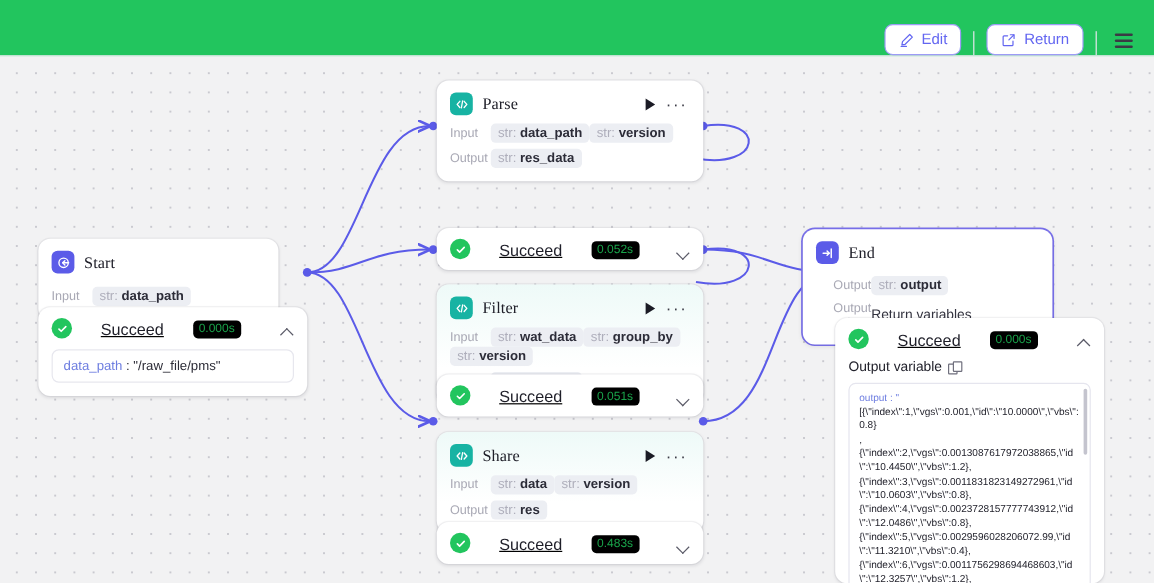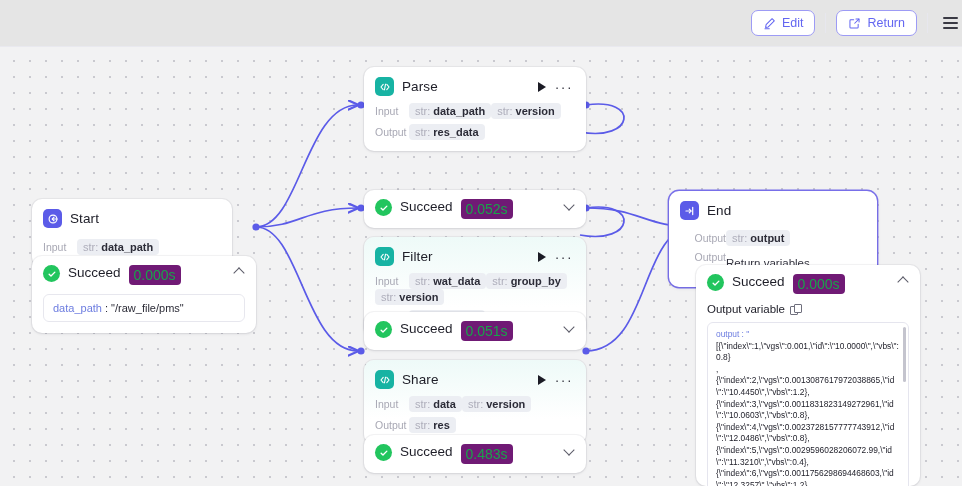--- a/index.html
+++ b/index.html
@@ -7,23 +7,23 @@
     width:962px;height:486px;overflow:hidden;
     font-family:"Liberation Sans","DejaVu Sans",sans-serif;
     background:#ffffff;
     -webkit-font-smoothing:antialiased;
   }
   #app{position:relative;width:962px;height:486px;overflow:hidden;background:#fff;}
 
   
   .toolbar{
     position:absolute;left:0;top:0;width:962px;height:47px;
-    background:#e5e5e5;border-bottom:1px solid #e9e9ef;
-    display:flex;align-items:center;justify-content:flex-end;
-    box-sizing:border-box;gap:10px;
+    background:#22c55e;border-bottom:1px solid #e9e9ef;
+    display:flex;align-items:flex-end;justify-content:flex-end;
+    box-sizing:border-box;padding-right:14px;gap:10px;
   }
   .tb-btn{
     display:flex;align-items:center;gap:6px;
     height:26px;padding:0 11px;border-radius:7px;box-sizing:border-box;
     font-size:12.5px;cursor:pointer;user-select:none;white-space:nowrap;
   }
   .tb-btn.ghost{border:1px solid #9d9bf5;color:#6366f1;background:#fff;}
   .tb-btn.primary{background:#6c5ce7;color:#fff;border:1px solid #6c5ce7;font-size:12.5px;padding:0 14px;height:27px;}
   .tb-sep{width:1px;height:20px;background:#e7e7ee;}
   .tb-ico{display:inline-flex;width:13px;height:13px;align-items:center;justify-content:center;}
@@ -43,48 +43,48 @@
   
   .node{
     position:absolute;background:#ffffff;border-radius:10px;
     box-shadow:0 1px 3px rgba(20,20,40,.10),0 0 0 1px rgba(22,22,40,.045);
     box-sizing:border-box;
   }
   .node.sel{box-shadow:0 1px 4px rgba(20,20,40,.10),0 0 0 1.4px #7b72ee;}
   .node-head{display:flex;align-items:center;gap:8px;padding:10px 11px 2px 11px;}
   .node-ico{width:19px;height:19px;border-radius:5px;display:flex;align-items:center;justify-content:center;flex:0 0 auto;}
   .node-ico svg{display:block;}
-  .node-title{font-size:13.5px;color:#20202a;letter-spacing:.1px;}
+  .node-title{font-size:13.5px;color:#20202a;letter-spacing:.1px;font-family:Liberation Serif, serif;}
   .node-actions{margin-left:auto;display:flex;align-items:center;gap:9px;padding-right:2px;}
   .play{width:0;height:0;border-left:8px solid #1b1b25;border-top:5px solid transparent;border-bottom:5px solid transparent;cursor:pointer;}
   .dots{font-size:14px;color:#3b3b46;letter-spacing:1.4px;line-height:8px;cursor:pointer;}
   .io-row{display:flex;align-items:center;gap:0;padding:5px 11px 0 11px;flex-wrap:wrap;}
   .io-row:last-child{padding-bottom:11px;}
   .io-lbl{font-size:10.5px;color:#a8a8b4;width:34px;flex:0 0 auto;}
   .chip{
     display:inline-flex;align-items:center;gap:3px;background:#eceef3;border-radius:4px;
     padding:2px 6px;font-size:11px;color:#2c2c38;font-weight:bold;white-space:nowrap;
   }
   .chip .t{color:#aeaebb;font-weight:normal;}
   .plaintext{font-size:11.5px;color:#33333f;}
 
   
   .res{
     position:absolute;background:#fff;border-radius:10px;
     box-shadow:0 1px 3px rgba(20,20,40,.10),0 0 0 1px rgba(22,22,40,.045);
     box-sizing:border-box;overflow:hidden;
   }
-  .res-head{display:flex;align-items:flex-start;gap:8px;padding:9px 11px;}
+  .res-head{display:flex;align-items:flex-end;gap:24px;padding:9px 11px;text-decoration:underline;}
   .ok{
     width:17px;height:17px;border-radius:50%;background:#22c55e;flex:0 0 auto;
     display:flex;align-items:center;justify-content:center;
   }
   .ok svg{display:block;}
   .res-title{font-size:13.5px;color:#1e1e28;}
-  .badge{background:#701a75;color:#19a34a;font-size:14px;border-radius:4px;padding:2px 5px;}
+  .badge{background:#000000;color:#19a34a;font-size:10px;border-radius:4px;padding:2px 5px;}
   .chev{margin-left:auto;width:11px;height:11px;cursor:pointer;position:relative;}
   .chev:before{content:"";position:absolute;left:1px;top:2px;width:7px;height:7px;border-right:1.5px solid #5b5b68;border-bottom:1.5px solid #5b5b68;transform:rotate(45deg);}
   .chev.up:before{top:4px;transform:rotate(-135deg);}
   .res-body{padding:0 11px 11px 11px;}
   .sub{font-size:11.5px;color:#22222c;display:flex;align-items:center;gap:5px;margin-bottom:7px;}
   .copy{width:10px;height:10px;display:inline-block;position:relative;cursor:pointer;}
   .copy:before{content:"";position:absolute;left:0;top:2px;width:6px;height:7px;border:1.2px solid #6f6f7d;border-radius:1px;}
   .copy:after{content:"";position:absolute;left:3.5px;top:0;width:6px;height:7px;border:1.2px solid #6f6f7d;border-radius:1px;background:#fff;}
   .kv{
     border:1px solid #e7e7ee;border-radius:6px;padding:7px 9px;font-size:11px;color:#2b2b36;

